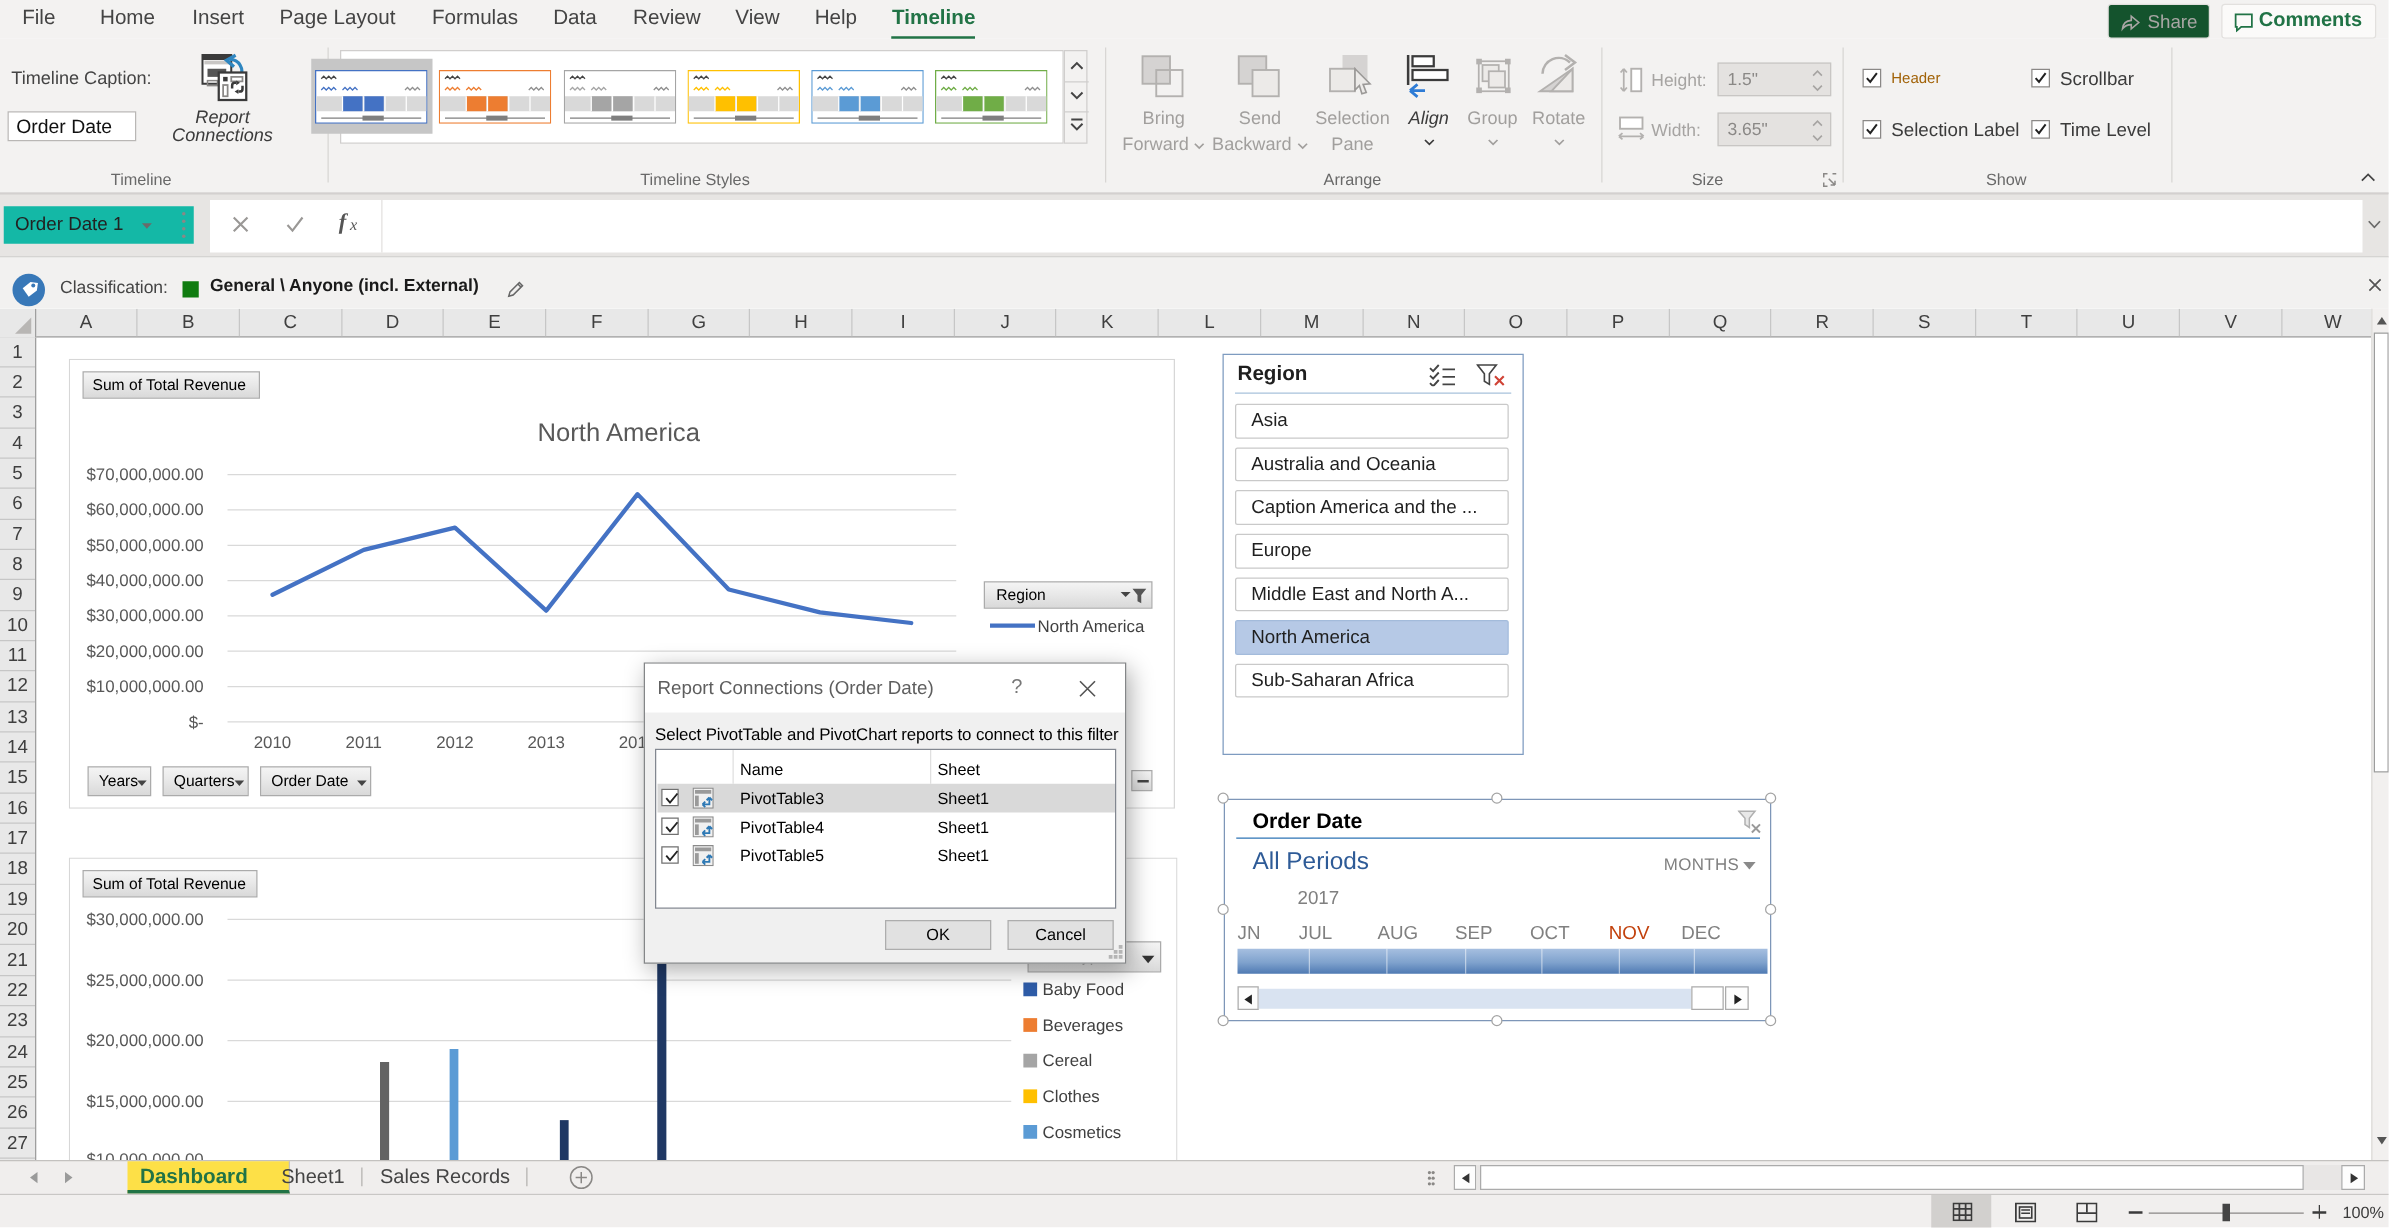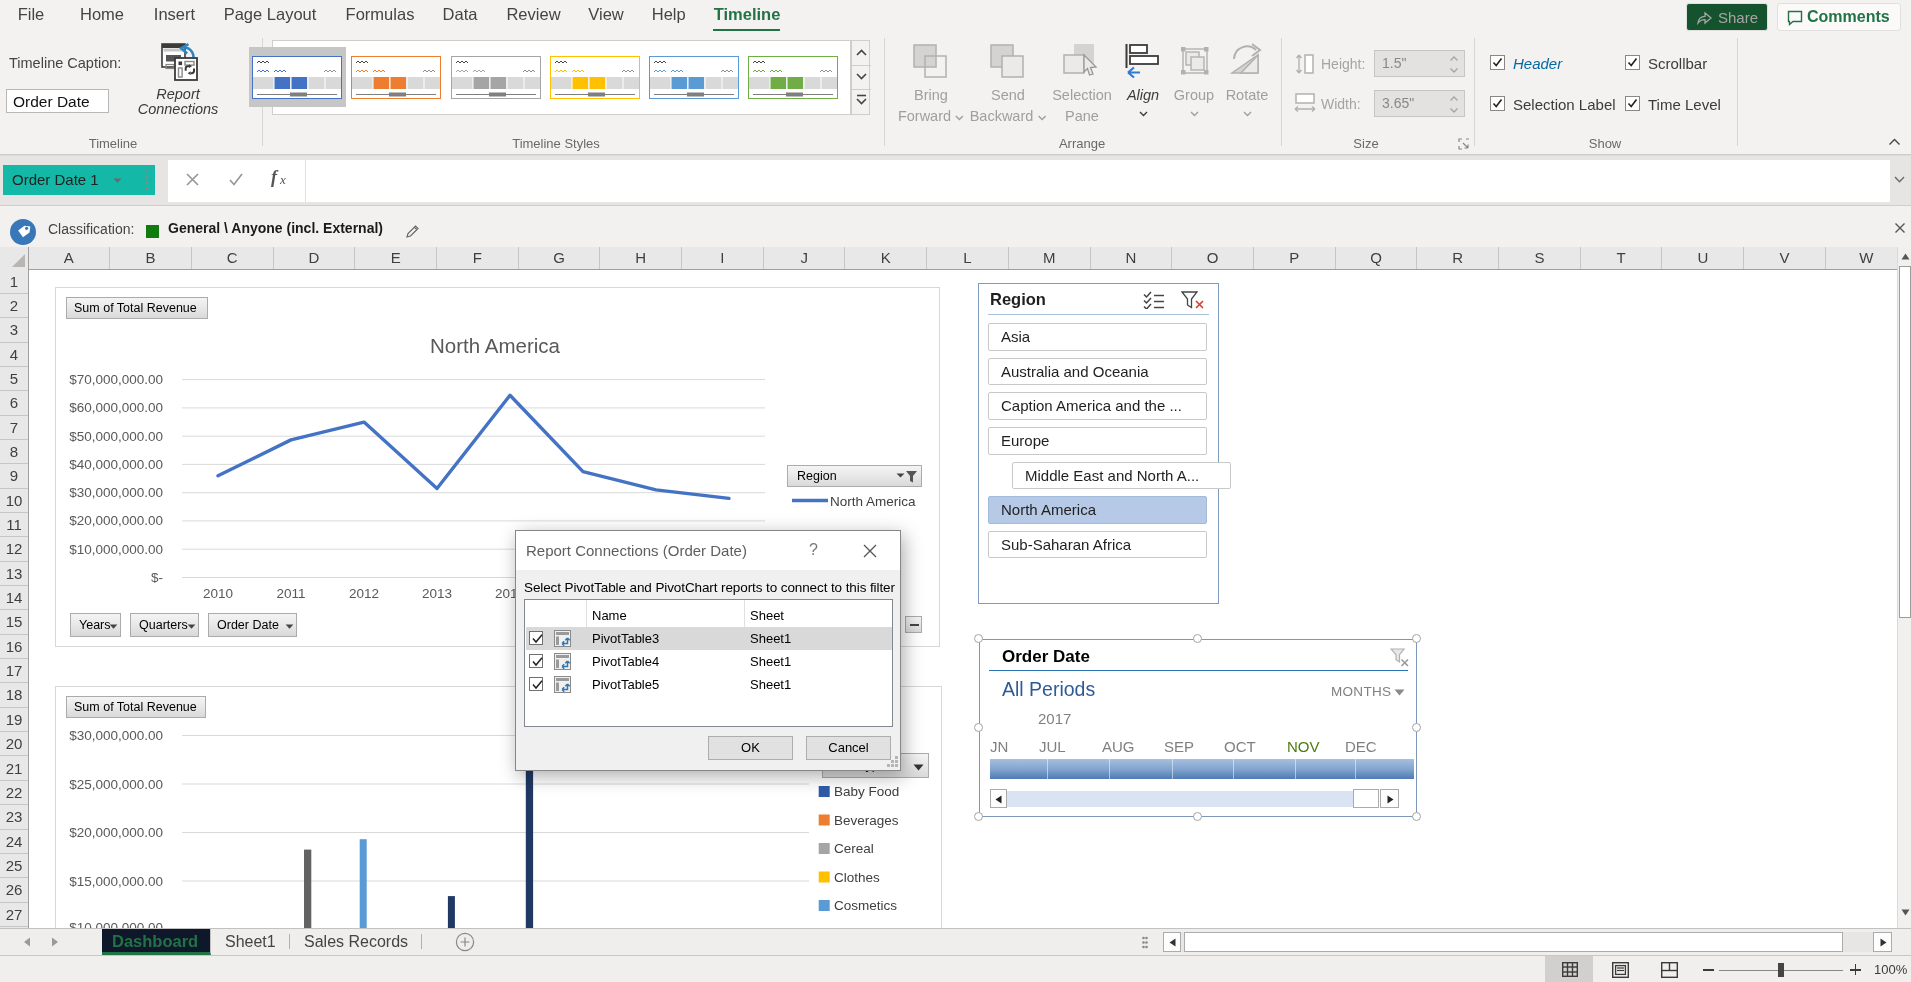--- a/index.html
+++ b/index.html
@@ -314,21 +314,21 @@
     </div>
 <svg class="abs" style="left:1458px;top:107px" width="12" height="12" viewBox="0 0 12 12">
 <path d="M1 4 V1 H4 M8 1 H11 M1 8 V11 H4" stroke="#8a8886" stroke-width="1.2" fill="none"></path>
 <path d="M5 5 L10 10 M10 10 v-3.5 M10 10 h-3.5" stroke="#8a8886" stroke-width="1.2" fill="none"></path>
     </svg>
 <div class="abs" style="left:1490px;top:24px;width:15px;height:15px;background:#fff;border:1px solid #8a8886;">
     <svg class="abs" style="left:1px;top:1px" width="11" height="11" viewBox="0 0 11 11">
         <path d="M1.5 5.5 L4.2 8.5 L9.5 1.5" stroke="#222" stroke-width="1.6" fill="none"></path>
       </svg>
     </div>
-<span class="abs" style="left:1513px;top:24px;font-size:15px;color:#0369a1;font-style:italic;">Header</span>
+<span class="abs" style="left:1513px;top:24px;font-size:12px;color:#a16207;">Header</span>
 <div class="abs" style="left:1625px;top:24px;width:15px;height:15px;background:#fff;border:1px solid #8a8886;">
     <svg class="abs" style="left:1px;top:1px" width="11" height="11" viewBox="0 0 11 11">
         <path d="M1.5 5.5 L4.2 8.5 L9.5 1.5" stroke="#222" stroke-width="1.6" fill="none"></path>
       </svg>
     </div>
 <span class="abs" style="left:1648px;top:24px;font-size:15px;color:#3b3b3b;">Scrollbar</span>
 <div class="abs" style="left:1490px;top:65px;width:15px;height:15px;background:#fff;border:1px solid #8a8886;">
     <svg class="abs" style="left:1px;top:1px" width="11" height="11" viewBox="0 0 11 11">
         <path d="M1.5 5.5 L4.2 8.5 L9.5 1.5" stroke="#222" stroke-width="1.6" fill="none"></path>
       </svg>
@@ -557,21 +557,21 @@
 </svg>
 <svg class="abs" style="left:202px;top:7px" width="24" height="18" viewBox="0 0 24 18">
  <path d="M1 1 H16 L10.5 8 V16.5 L6.5 14 V8 Z" fill="none" stroke="#444" stroke-width="1.3"></path>
  <path d="M15 10 L22 17 M22 10 L15 17" stroke="#d04437" stroke-width="1.7"></path>
 </svg>
 <div class="abs" style="left:9px;top:30px;width:221px;height:1px;background:#a8c2dc;"></div>
 <div class="sitem" style="top:39.0px;">Asia</div>
 <div class="sitem" style="top:73.7px;">Australia and Oceania</div>
 <div class="sitem" style="top:108.3px;">Caption America and the ...</div>
 <div class="sitem" style="top:143.0px;">Europe</div>
-<div class="sitem" style="top:177.6px;margin-left:24px;">Middle East and North A...</div>
+<div class="sitem" style="top:177.6px;">Middle East and North A...</div>
 <div class="sitem" style="top:212.3px;background:#b6c9e6;border-color:#a3bbdb;">North America</div>
 <div class="sitem" style="top:246.9px;">Sub-Saharan Africa</div>
 </div>
 <div class="abs" id="tl" style="z-index:10">
 <span class="abs" style="left:22px;top:7px;font-size:17px;font-weight:bold;color:#000;">Order Date</span>
 <svg class="abs" style="left:410px;top:8px" width="20" height="19" viewBox="0 0 20 19">
  <path d="M1 1 H14 L9.5 6.7 V14 L6 11.7 V6.7 Z" fill="#e8e8e8" stroke="#b0b0b0" stroke-width="1.2"></path>
  <path d="M11.5 11.5 L18 18 M18 11.5 L11.5 18" stroke="#9a9a9a" stroke-width="1.6"></path>
     </svg>
 <div class="abs" style="left:9px;top:30px;width:419px;height:1px;background:#2e74b5;"></div>
@@ -579,21 +579,21 @@
 <span class="abs" style="left:351px;top:44px;font-size:13.5px;color:#808080;letter-spacing:0.3px;">MONTHS</span>
 <svg class="abs" style="left:414px;top:49px" width="11" height="8" viewBox="0 0 11 8">
       <path d="M0.5 0.5 L5.5 6.5 L10.5 0.5 Z" fill="#8a8a8a"></path>
     </svg>
 <span class="abs" style="left:58px;top:70px;font-size:15px;color:#808080;">2017</span>
 <span class="abs" style="left:10px;top:98px;font-size:15px;color:#808080;">JN</span>
 <span class="abs" style="left:59px;top:98px;font-size:15px;color:#808080;">JUL</span>
 <span class="abs" style="left:122px;top:98px;font-size:15px;color:#808080;">AUG</span>
 <span class="abs" style="left:184px;top:98px;font-size:15px;color:#808080;">SEP</span>
 <span class="abs" style="left:244px;top:98px;font-size:15px;color:#808080;">OCT</span>
-<span class="abs" style="left:307px;top:98px;font-size:15px;color:#4d7c0f;">NOV</span>
+<span class="abs" style="left:307px;top:98px;font-size:15px;color:#c2410c;">NOV</span>
 <span class="abs" style="left:365px;top:98px;font-size:15px;color:#808080;">DEC</span>
 <div class="abs" style="left:10px;top:119px;width:424px;height:20px;background:linear-gradient(#a6bfe0,#7fa2cd 55%,#4f7ab3);"></div>
 <div class="abs" style="left:67.4px;top:119px;width:1px;height:20px;background:rgba(255,255,255,0.5);"></div>
 <div class="abs" style="left:128.9px;top:119px;width:1px;height:20px;background:rgba(255,255,255,0.5);"></div>
 <div class="abs" style="left:191.6px;top:119px;width:1px;height:20px;background:rgba(255,255,255,0.5);"></div>
 <div class="abs" style="left:253.1px;top:119px;width:1px;height:20px;background:rgba(255,255,255,0.5);"></div>
 <div class="abs" style="left:314.6px;top:119px;width:1px;height:20px;background:rgba(255,255,255,0.5);"></div>
 <div class="abs" style="left:374.8px;top:119px;width:1px;height:20px;background:rgba(255,255,255,0.5);"></div>
 
 <div class="abs" style="left:10px;top:149px;width:17px;height:19px;background:#fdfdfd;border:1px solid #ababab;">
@@ -681,21 +681,21 @@
     <div class="abs" style="left:375px;top:229px;width:2.5px;height:2.5px;background:#b5b5b5;"></div>
     <div class="abs" style="left:379px;top:225px;width:2.5px;height:2.5px;background:#b5b5b5;"></div>
 </div>
 <div class="abs" id="tabbar">
 <svg class="abs" style="left:23px;top:8px" width="8" height="10" viewBox="0 0 8 10">
       <path d="M7 0.5 V9.5 L1 5 Z" fill="#9a9a9a"></path>
     </svg>
 <svg class="abs" style="left:51px;top:8px" width="8" height="10" viewBox="0 0 8 10">
       <path d="M1 0.5 V9.5 L7 5 Z" fill="#9a9a9a"></path>
     </svg>
-<div class="abs" style="left:102px;top:0;width:109px;height:26px;background:#0f172a;border-right:1px solid #c3c1bf;border-bottom:3px solid #217346;">
+<div class="abs" style="left:102px;top:0;width:130px;height:26px;background:#fde047;border-right:1px solid #c3c1bf;border-bottom:3px solid #217346;">
  <span class="abs" style="left:10px;top:3px;font-size:16.5px;font-weight:bold;color:#217346;">Dashboard</span>
     </div>
 <span class="abs" style="left:225px;top:4px;font-size:16px;color:#444;">Sheet1</span>
 <div class="abs" style="left:289px;top:5px;width:1px;height:15px;background:#b3b1af;"></div>
 <span class="abs" style="left:304px;top:4px;font-size:16px;color:#444;">Sales Records</span>
 <div class="abs" style="left:421px;top:5px;width:1px;height:15px;background:#b3b1af;"></div>
 <svg class="abs" style="left:455px;top:3px" width="20" height="20" viewBox="0 0 20 20">
  <circle cx="10" cy="10" r="8.6" fill="none" stroke="#8a8886" stroke-width="1.2"></circle>
  <path d="M10 5.5 V14.5 M5.5 10 H14.5" stroke="#8a8886" stroke-width="1.2"></path>
     </svg>

